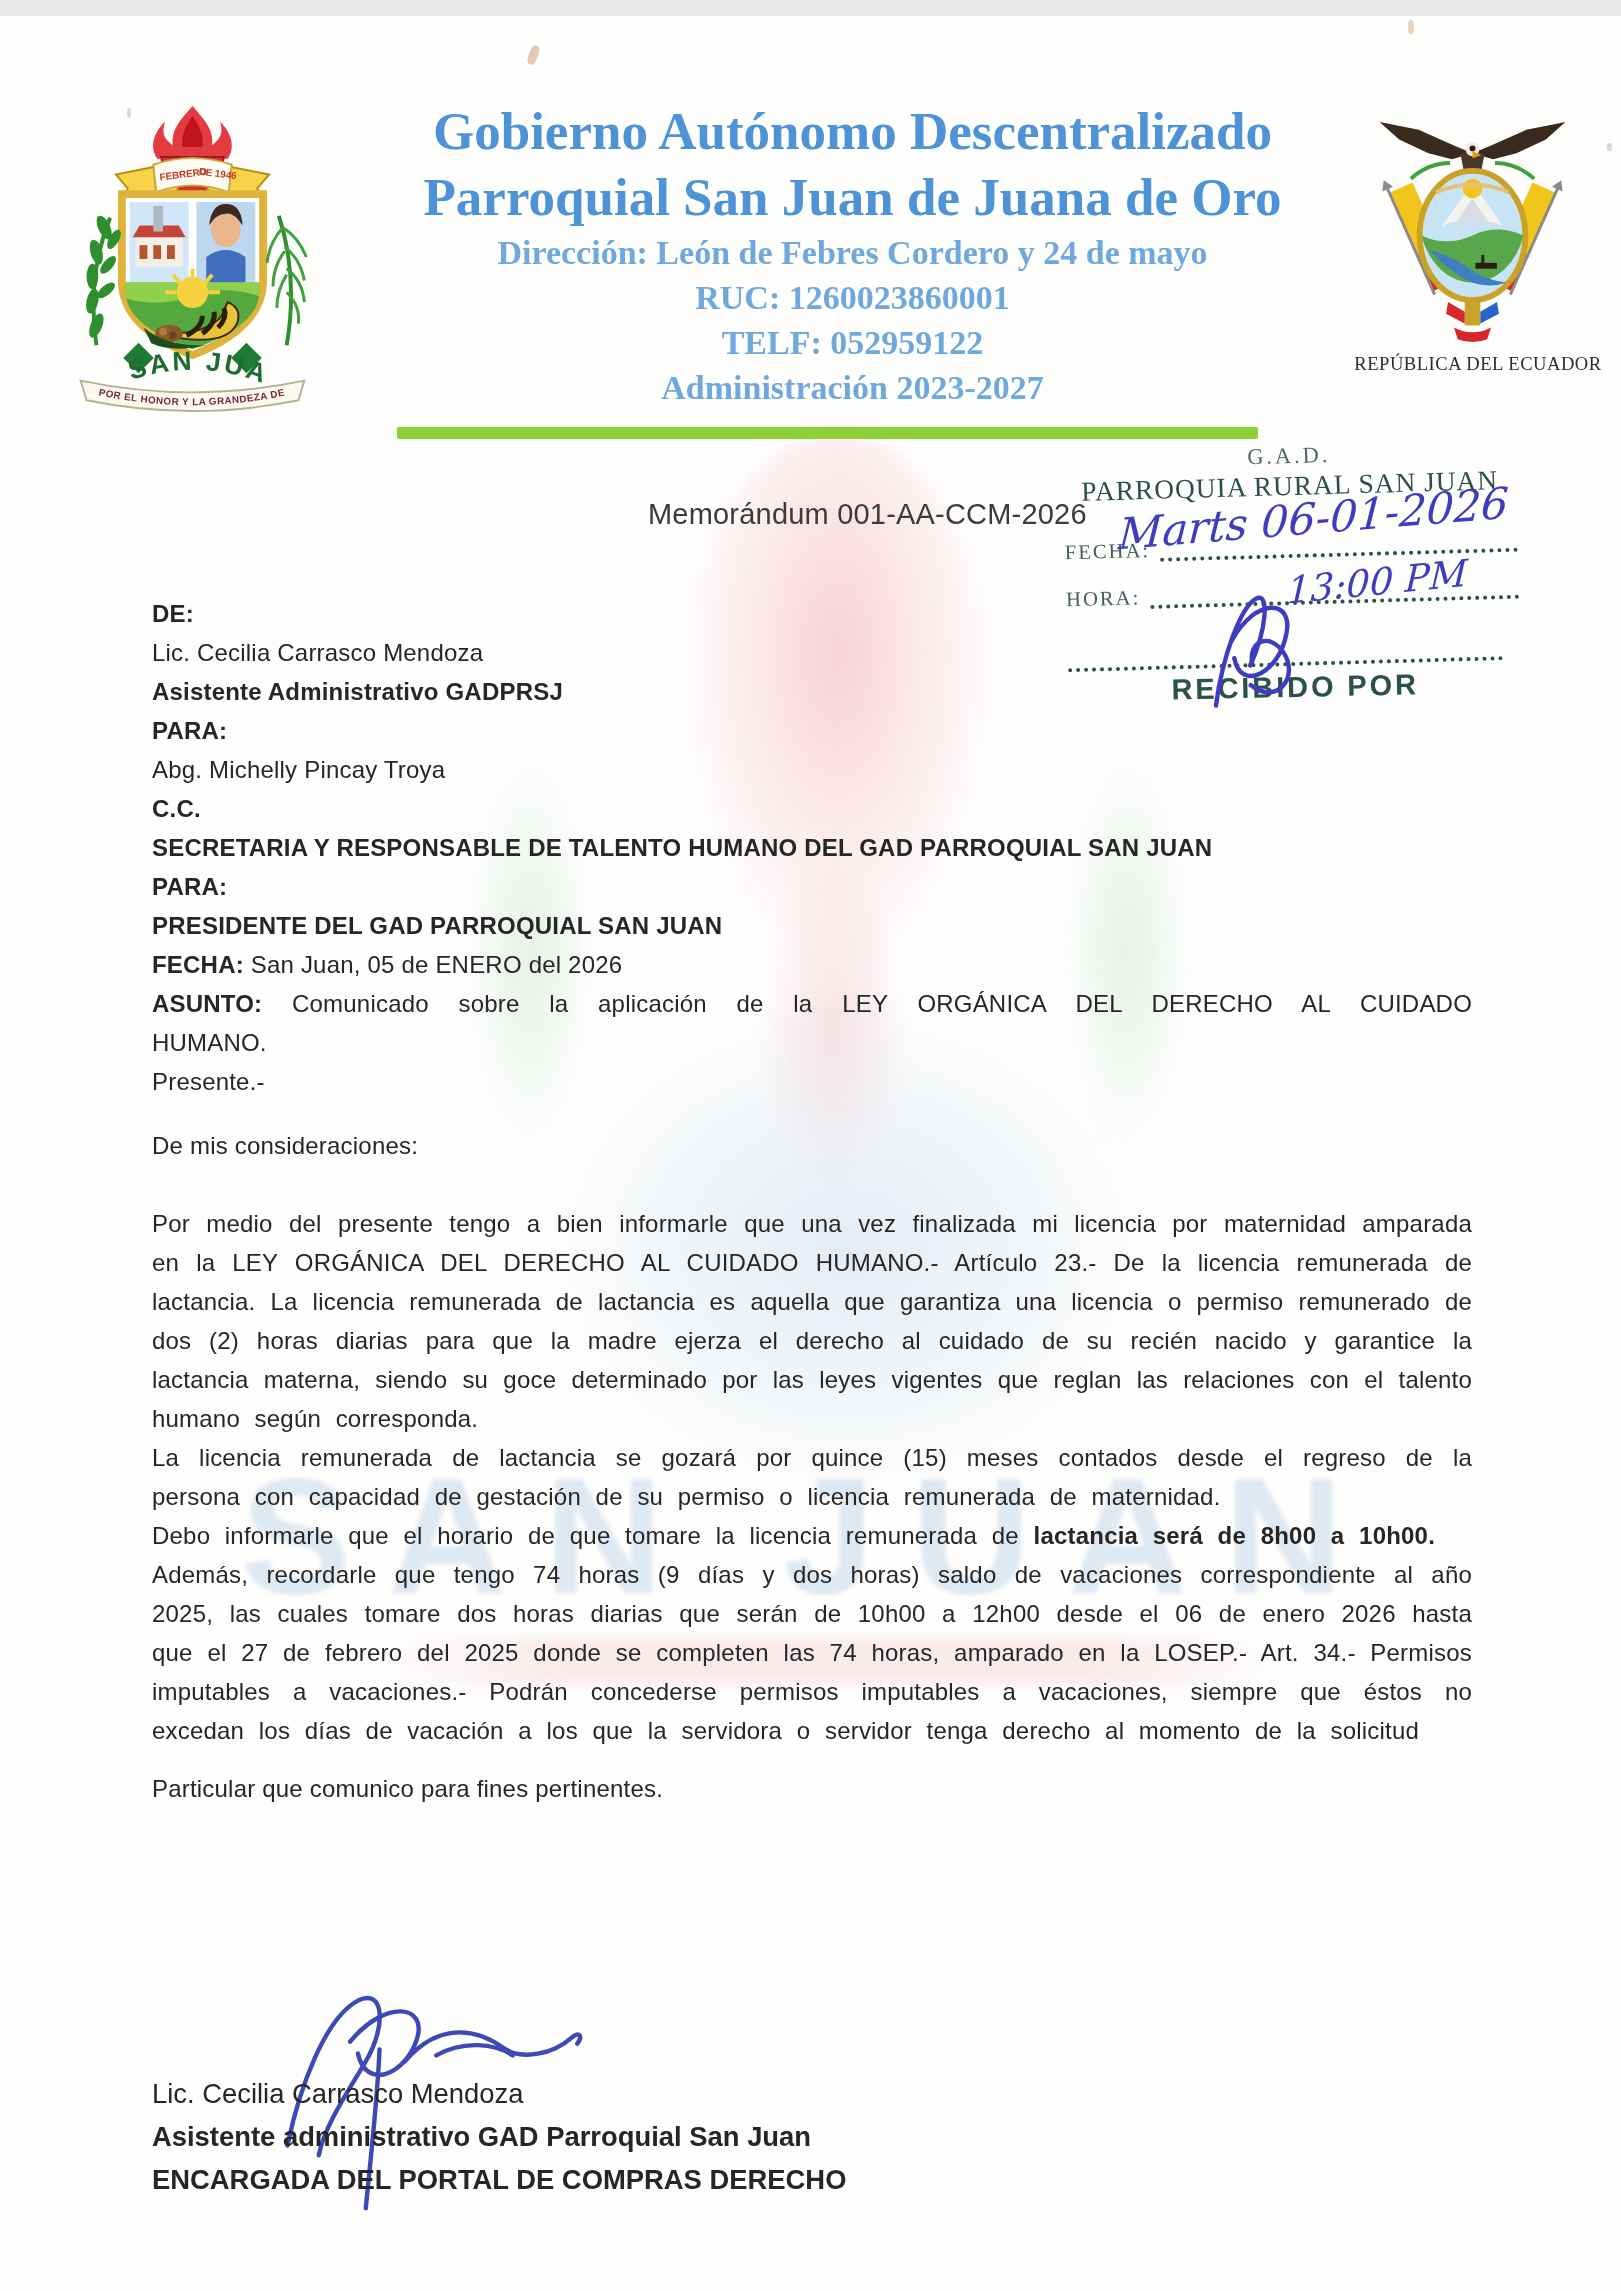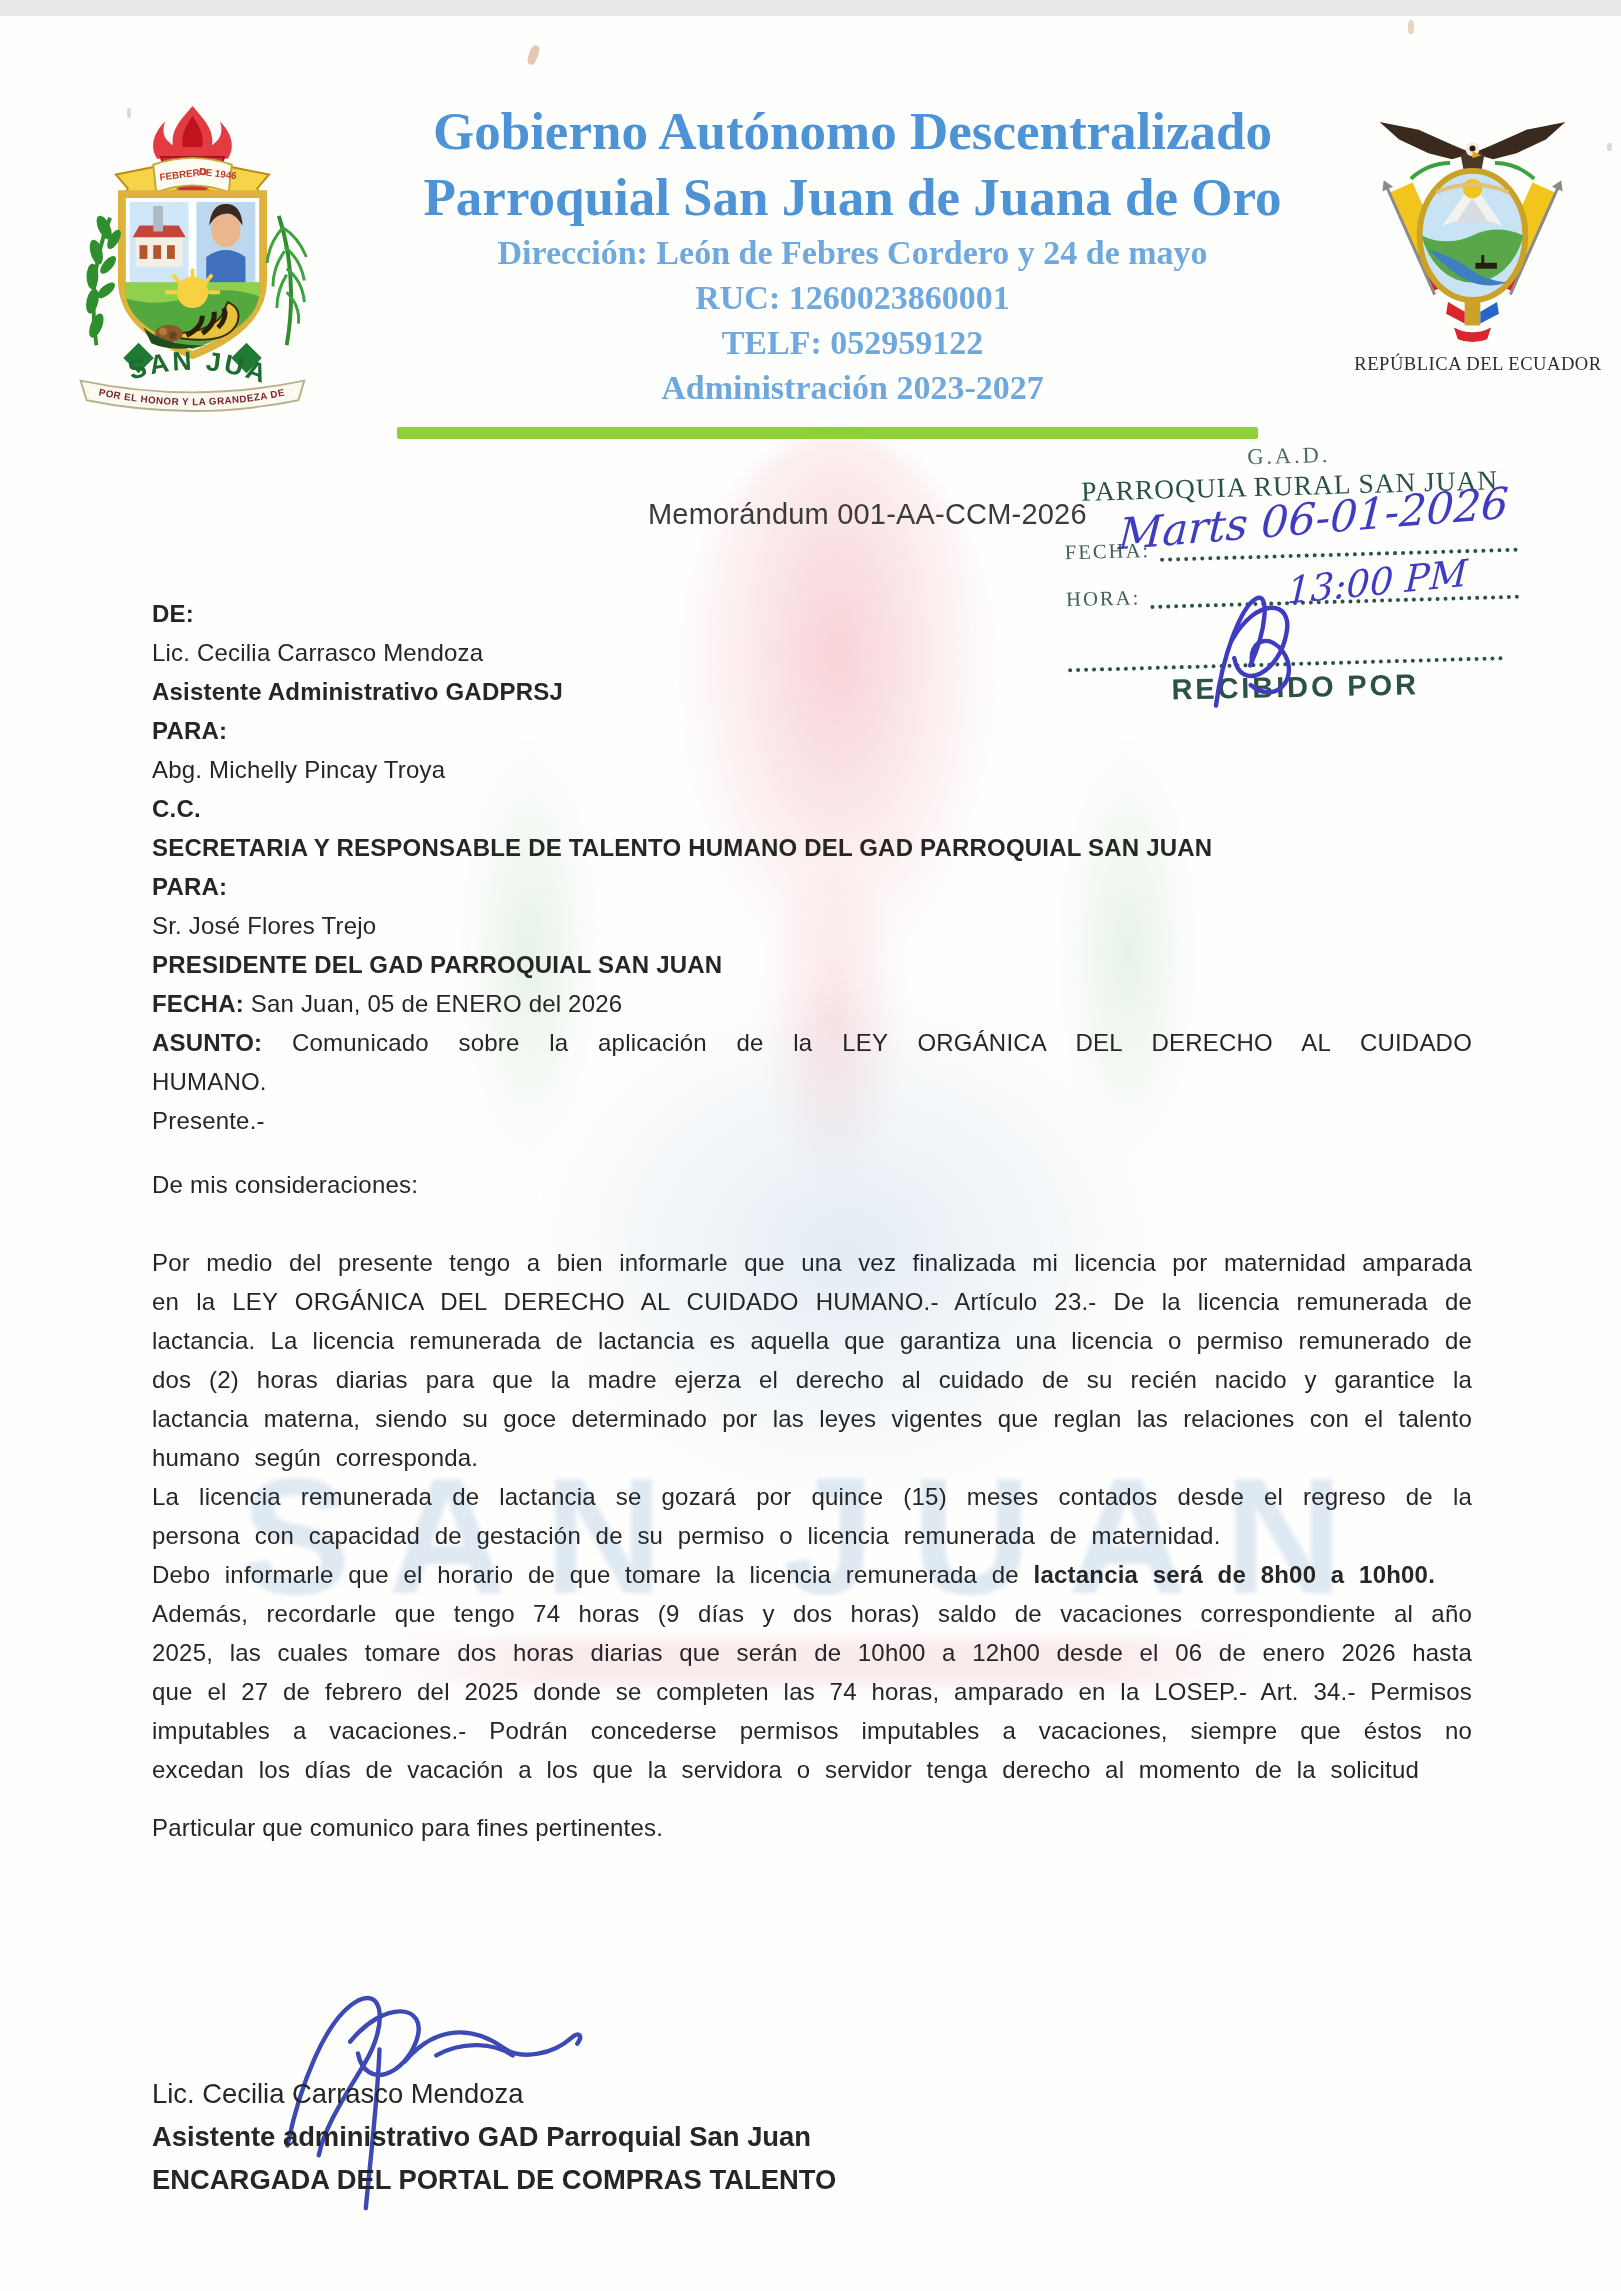--- a/index.html
+++ b/index.html
@@ -290,21 +290,20 @@
 
   <div class="letter">
     <div class="line b">DE:</div>
     <div class="line">Lic. Cecilia Carrasco Mendoza</div>
     <div class="line b">Asistente Administrativo GADPRSJ</div>
     <div class="line b">PARA:</div>
     <div class="line">Abg. Michelly Pincay Troya</div>
     <div class="line b">C.C.</div>
     <div class="line b">SECRETARIA Y RESPONSABLE DE TALENTO HUMANO DEL GAD PARROQUIAL SAN JUAN</div>
     <div class="line b">PARA:</div>
-    <div class="line">Sr. José Flores Trejo</div>
     <div class="line b">PRESIDENTE DEL GAD PARROQUIAL SAN JUAN</div>
     <div><span class="b">FECHA:</span> <span>San Juan, 05 de ENERO del 2026</span></div>
     <div class="para-subject"><span class="b">ASUNTO:</span> <span>Comunicado sobre la aplicación de la LEY ORGÁNICA DEL DERECHO AL CUIDADO HUMANO.</span></div>
     <div class="line">Presente.-</div>
     <div class="sp25"></div>
     <div class="line">De mis consideraciones:</div>
     <div class="sp40"></div>
     <div class="para">Por medio del presente tengo a bien informarle que una vez finalizada mi licencia por maternidad amparada en la LEY ORGÁNICA DEL DERECHO AL CUIDADO HUMANO.- Artículo 23.- De la licencia remunerada de lactancia. La licencia remunerada de lactancia es aquella que garantiza una licencia o permiso remunerado de dos (2) horas diarias para que la madre ejerza el derecho al cuidado de su recién nacido y garantice la lactancia materna, siendo su goce determinado por las leyes vigentes que reglan las relaciones con el talento humano según corresponda.</div>
     <div class="para">La licencia remunerada de lactancia se gozará por quince (15) meses contados desde el regreso de la persona con capacidad de gestación de su permiso o licencia remunerada de maternidad.</div>
     <div class="para"><span>Debo informarle que el horario de que tomare la licencia remunerada de </span><span class="b">lactancia será de 8h00 a 10h00.</span></div>
@@ -320,17 +319,17 @@
         <path d="M92,62 C128,18 172,24 160,60 C148,96 108,112 100,74"></path>
         <path d="M148,82 C186,38 226,52 248,68 C268,82 300,74 318,58 C326,51 330,56 324,64"></path>
         <path d="M122,70 C120,120 114,170 108,232"></path>
         <path d="M180,76 C208,60 240,64 258,76"></path>
       </g>
     </svg>
   </div>
   <div class="sig-block">
     <div>Lic. Cecilia Carrasco Mendoza</div>
     <div class="b">Asistente administrativo GAD Parroquial San Juan</div>
-    <div class="b">ENCARGADA DEL PORTAL DE COMPRAS TALENTO</div>
+    <div class="b">ENCARGADA DEL PORTAL DE COMPRAS DERECHO</div>
   </div>
 
 </div>
 
 
 </body></html>

